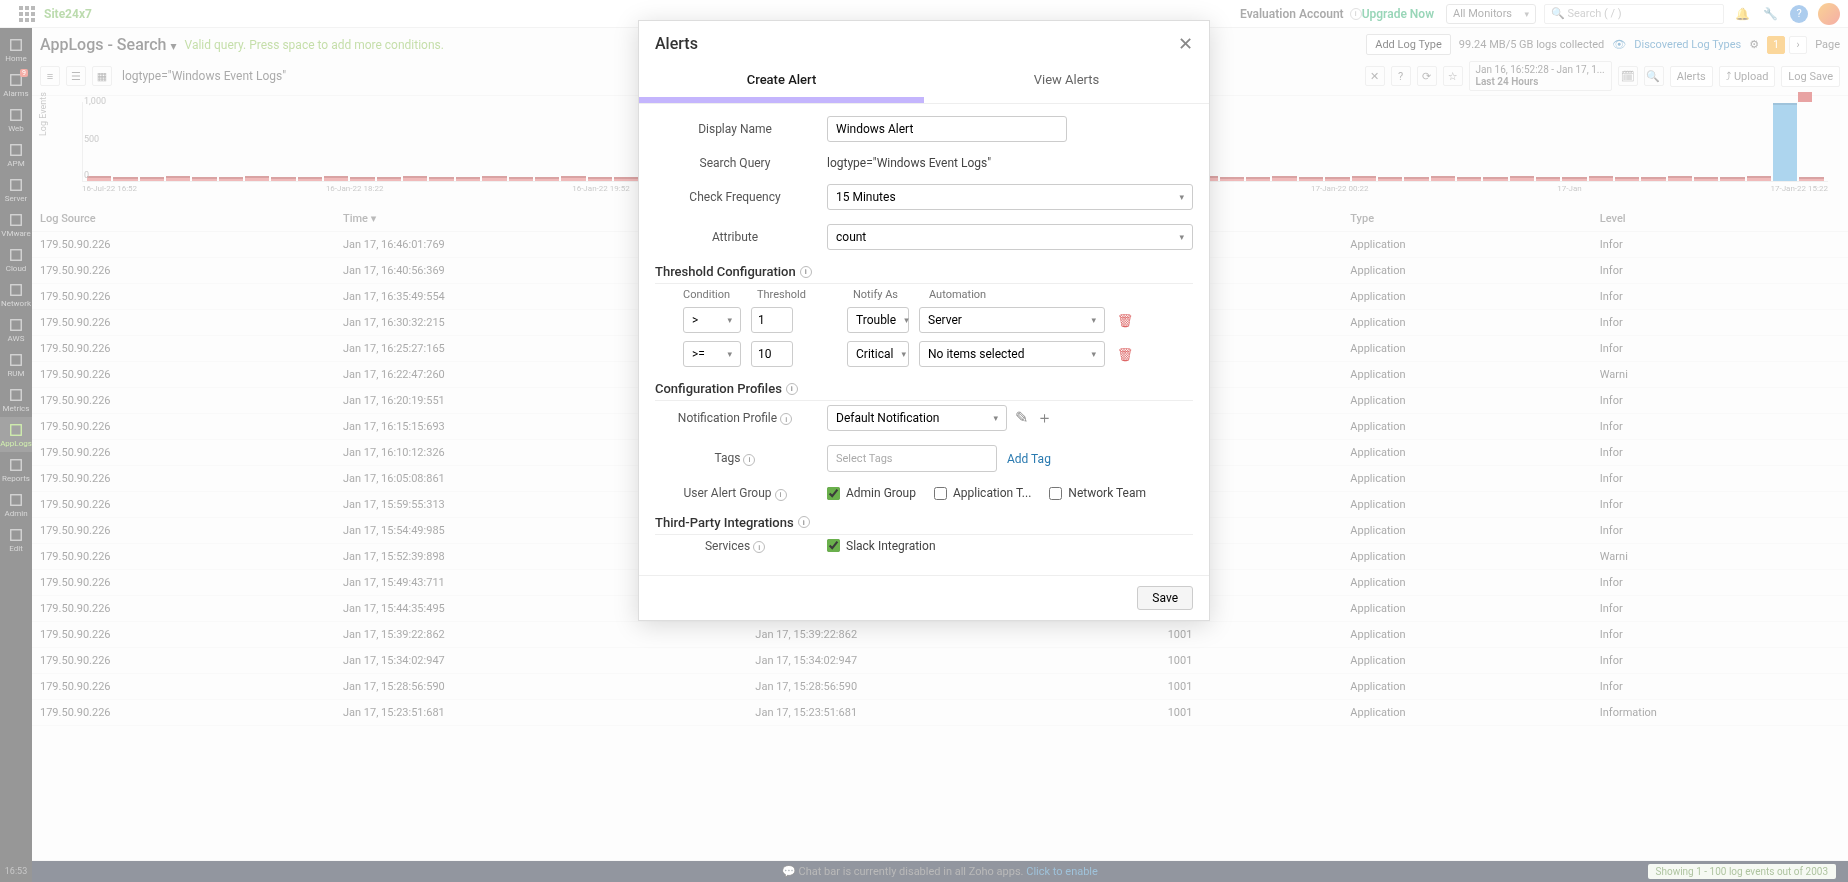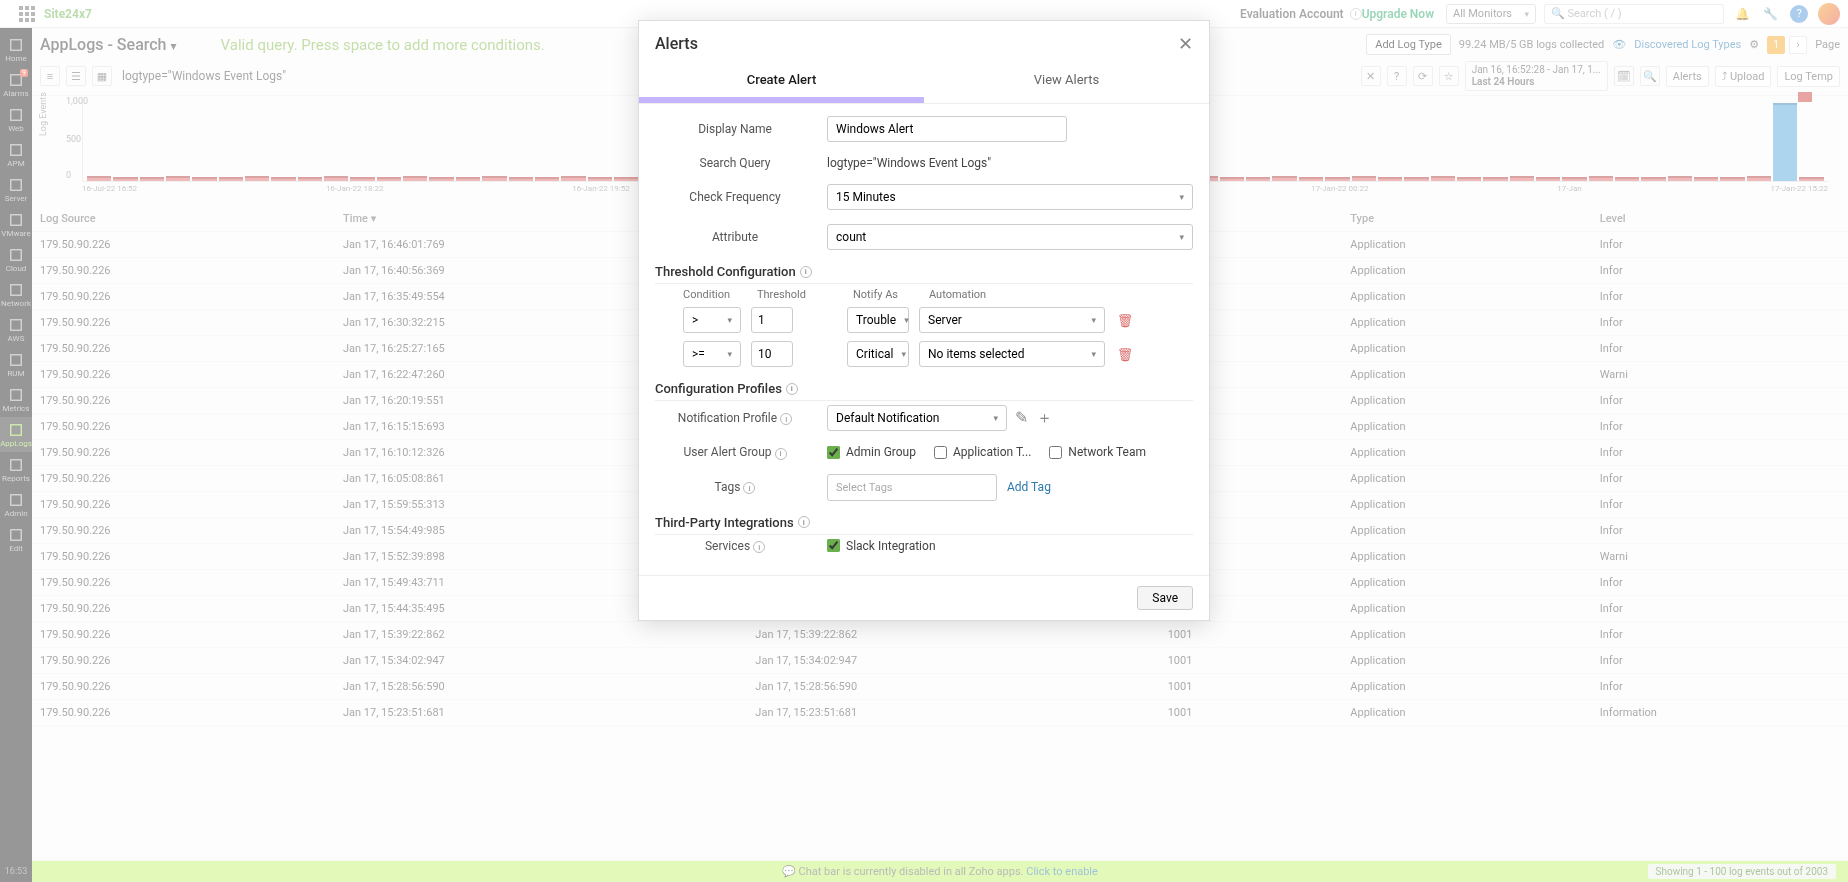--- a/index.html
+++ b/index.html
@@ -16,41 +16,41 @@
 .grid9 span { background:#666; width:4px; height:4px; }
 .leftnav { position: absolute; left:0; top:28px; bottom:0; width:32px; background:#1a1a1a; display:flex; flex-direction:column; align-items:center; padding-top:4px; }
 .leftnav .navitem { width:100%; color:#aaa; font-size:8px; text-align:center; padding:6px 0 4px; cursor:pointer; position:relative; }
 .leftnav .navitem.active { background:#333; color:#9de24f; }
 .leftnav .navitem .badge { position:absolute; top:2px; right:4px; background:#e74c3c; color:#fff; font-size:7px; padding:0 2px; border-radius:2px; }
 .leftnav .navicon { display:block; margin:0 auto 2px; width:14px; height:14px; }
 .leftnav .clock { margin-top:auto; color:#888; font-size:9px; padding:6px 0; }
 .page { position:absolute; left:32px; right:0; top:28px; bottom:0; background:#fafafa; display:flex; flex-direction:column; }
 .pagehead { display:flex; align-items:center; padding:6px 8px 2px; gap:8px; }
 .pagehead h1 { font-size:16px; font-weight:500; color:#333; }
-.pagehead .valid { color:#7eb742; font-size:15px;margin-left:36px; }
+.pagehead .valid { color:#7eb742; font-size:12px; }
 .pagehead .right { margin-left:auto; display:flex; align-items:center; gap:8px; font-size:11px; color:#555; }
 .pagehead .btn { border:1px solid #ccc; background:#fff; padding:3px 8px; border-radius:2px; font-size:11px; cursor:pointer; }
 .pagehead .discovered { color:#2a7ab0; }
 .querybar { display:flex; align-items:center; padding:4px 8px; gap:6px; border-bottom:1px solid #eee; }
 .querybar .qicon { width:20px; height:20px; border:1px solid #ddd; border-radius:2px; display:flex; align-items:center; justify-content:center; font-size:11px; color:#666; cursor:pointer; }
 .querybar .qinput { flex:1; border:none; background:transparent; font-size:12px; color:#444; padding:4px; }
 .querybar .rangebox { border:1px solid #ddd; padding:2px 6px; font-size:10px; line-height:1.2; color:#555; border-radius:2px; }
 .querybar .smallbtn { border:1px solid #ddd; padding:3px 6px; font-size:11px; border-radius:2px; background:#fff; cursor:pointer; color:#555; }
 .chartarea { height:110px; padding:6px 20px 0 50px; position:relative; }
 .chartarea .ylabel { position:absolute; left:6px; top:40px; transform:rotate(-90deg); transform-origin:left top; font-size:9px; color:#888; }
-.chartarea .ytick { position:absolute; left:34px; font-size:9px; color:#888; }
+.chartarea .ytick { position:absolute; left:52px; font-size:9px; color:#888; }
 .chartarea .bars { display:flex; align-items:flex-end; height:80px; gap:2px; border-bottom:1px solid #ddd; border-left:1px solid #ddd; padding:0 4px; }
 .chartarea .bar { flex:1; background:#d66; border-top:2px solid #a33; min-width:6px; }
 .chartarea .bar.high { background:#4aa3d9; border-top-color:#2a7ab0; }
 .chartarea .xlabels { display:flex; justify-content:space-between; font-size:8px; color:#888; margin-top:2px; }
 .table { flex:1; overflow:auto; font-size:11px; }
 .table table { width:100%; border-collapse:collapse; }
 .table th { text-align:left; padding:6px 8px; color:#666; font-weight:500; border-bottom:1px solid #eee; background:#fafafa; position:sticky; top:0; }
 .table td { padding:6px 8px; border-bottom:1px solid #f2f2f2; color:#444; }
-.footer { height:22px; background:#bef264; border-top:1px solid #eee; display:flex; align-items:center; justify-content:center; font-size:11px; color:#666; position:relative; }
+.footer { height:22px; background:#0f172a; border-top:1px solid #eee; display:flex; align-items:center; justify-content:center; font-size:11px; color:#666; position:relative; }
 .footer .enable { color:#2a7ab0; cursor:pointer; }
 .footer .showing { position:absolute; right:12px; background:#eaf2e4; color:#4a7a2a; padding:2px 8px; border-radius:2px; font-size:10px; }
 .overlay { position:fixed; inset:0; background:rgba(255,255,255,0.55); display:flex; align-items:flex-start; justify-content:center; padding-top:20px; }
 .modal { width:572px; max-height:calc(100vh - 40px); background:#fff; border:1px solid #ddd; box-shadow:0 4px 24px rgba(0,0,0,0.15); display:flex; flex-direction:column; }
 .modal .mhead { padding:12px 16px 8px; display:flex; align-items:center; }
 .modal .mhead h2 { font-size:16px; font-weight:500; color:#333; }
 .modal .mhead .close { margin-left:auto; font-size:18px; color:#888; cursor:pointer; background:none; border:none; }
 .modal .tabs { display:flex; border-bottom:1px solid #eee; }
 .modal .tabs .tab { flex:1; text-align:center; padding:10px 0; font-size:13px; color:#666; cursor:pointer; }
 .modal .tabs .tab.active { color:#1a1a1a; border-bottom:6px solid #c4b5fd; font-weight:500; }
@@ -204,21 +204,21 @@
     <span class="qicon">⟳</span>
     <span class="qicon">☆</span>
     <div class="rangebox">
       <div>Jan 16, 16:52:28 - Jan 17, 1...</div>
       <div style="font-weight:600">Last 24 Hours</div>
     </div>
     <span class="qicon">🗓</span>
     <span class="qicon">🔍</span>
     <span class="smallbtn">Alerts</span>
     <span class="smallbtn">⤴ <span>Upload</span></span>
-    <span class="smallbtn">Log Temp</span>
+    <span class="smallbtn">Log Save</span>
   </div>
 
   <div class="chartarea">
     <span class="ylabel">Log Events</span>
     <span class="ytick" style="top:0">1,000</span>
     <span class="ytick" style="top:38px">500</span>
     <span class="ytick" style="top:74px">0</span>
     <div class="bars" id="bars">
         <div class="bar" style="height: 4.8px;"></div>
         <div class="bar" style="height: 4.4px;"></div>
@@ -568,46 +568,46 @@
         <div class="flabel"><span>Notification Profile</span> <span class="info">i</span></div>
         <div class="fval" style="display:flex;align-items:center">
           <div class="sel" style="min-width:180px">
               <span>Default Notification</span>
               <span class="caret">▾</span>
             </div>
           <div class="editicons">
               <span>✎</span>
               <span>＋</span>
             </div>
+        </div>
+      </div>
+      <div class="frow">
+        <div class="flabel"><span>Tags</span> <span class="info">i</span></div>
+        <div class="fval" style="display:flex;align-items:center">
+          <div class="tagin">Select Tags</div>
+          <span class="addtag">Add Tag</span>
         </div>
       </div>
       <div class="frow">
         <div class="flabel"><span>User Alert Group</span> <span class="info">i</span></div>
         <div class="fval checks" id="groups">
             <label>
               <input type="checkbox" checked="" style="">
               <span>Admin Group</span>
             </label>
             <label>
               <input type="checkbox" style="">
               <span>Application T...</span>
             </label>
             <label>
               <input type="checkbox" style="">
               <span>Network Team</span>
             </label>
           </div>
       </div>
-      <div class="frow">
-        <div class="flabel"><span>Tags</span> <span class="info">i</span></div>
-        <div class="fval" style="display:flex;align-items:center">
-          <div class="tagin">Select Tags</div>
-          <span class="addtag">Add Tag</span>
-        </div>
-      </div>
 
       <div class="section">
           <span>Third-Party Integrations</span>
           <span class="info">i</span>
         </div>
       <div class="frow">
         <div class="flabel"><span>Services</span> <span class="info">i</span></div>
         <div class="fval checks">
           <label>
               <input type="checkbox" checked="" style="">

